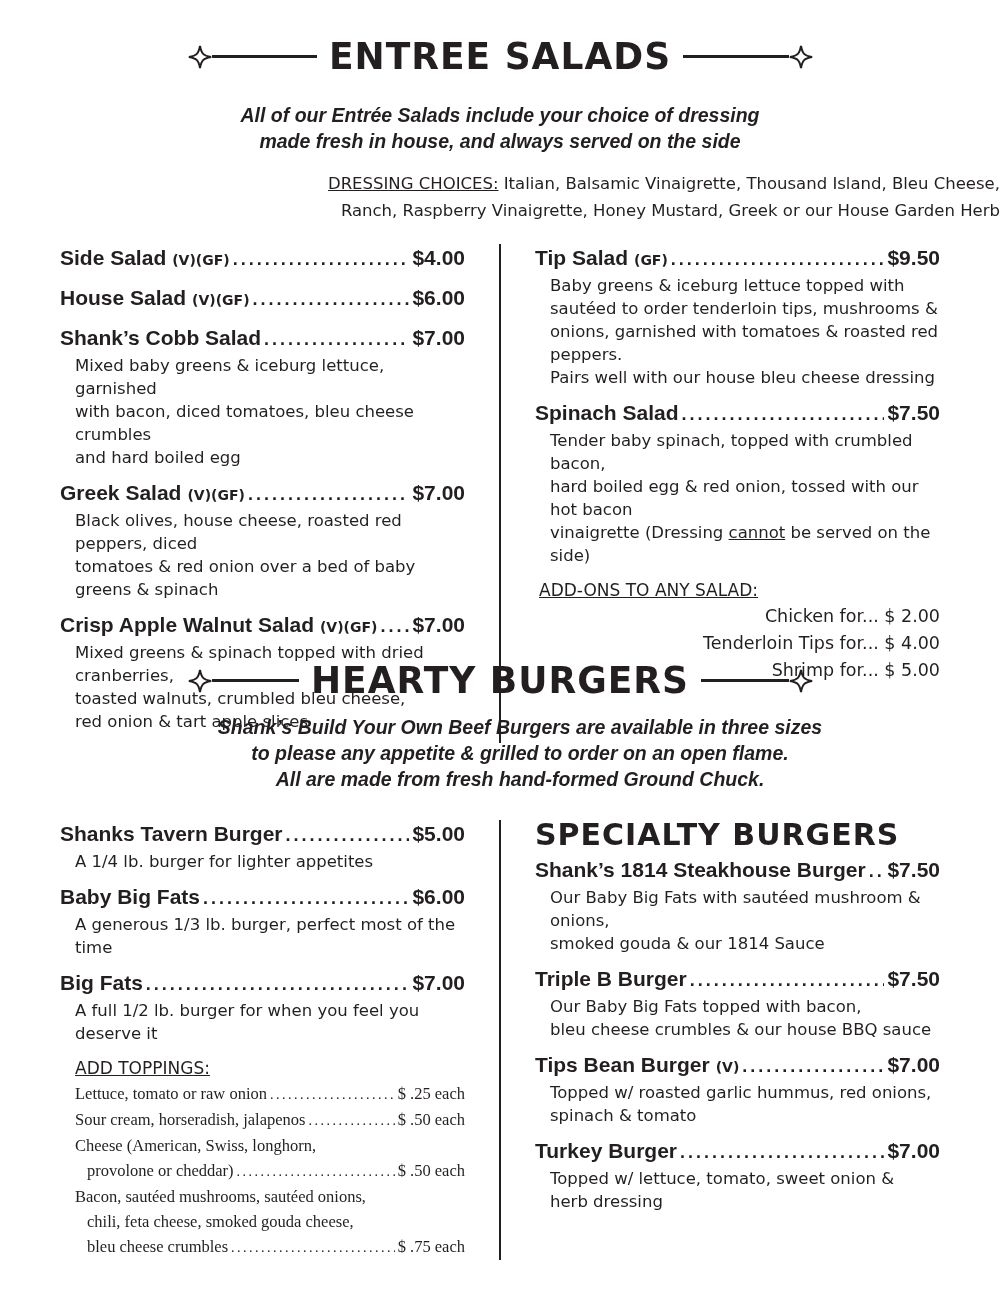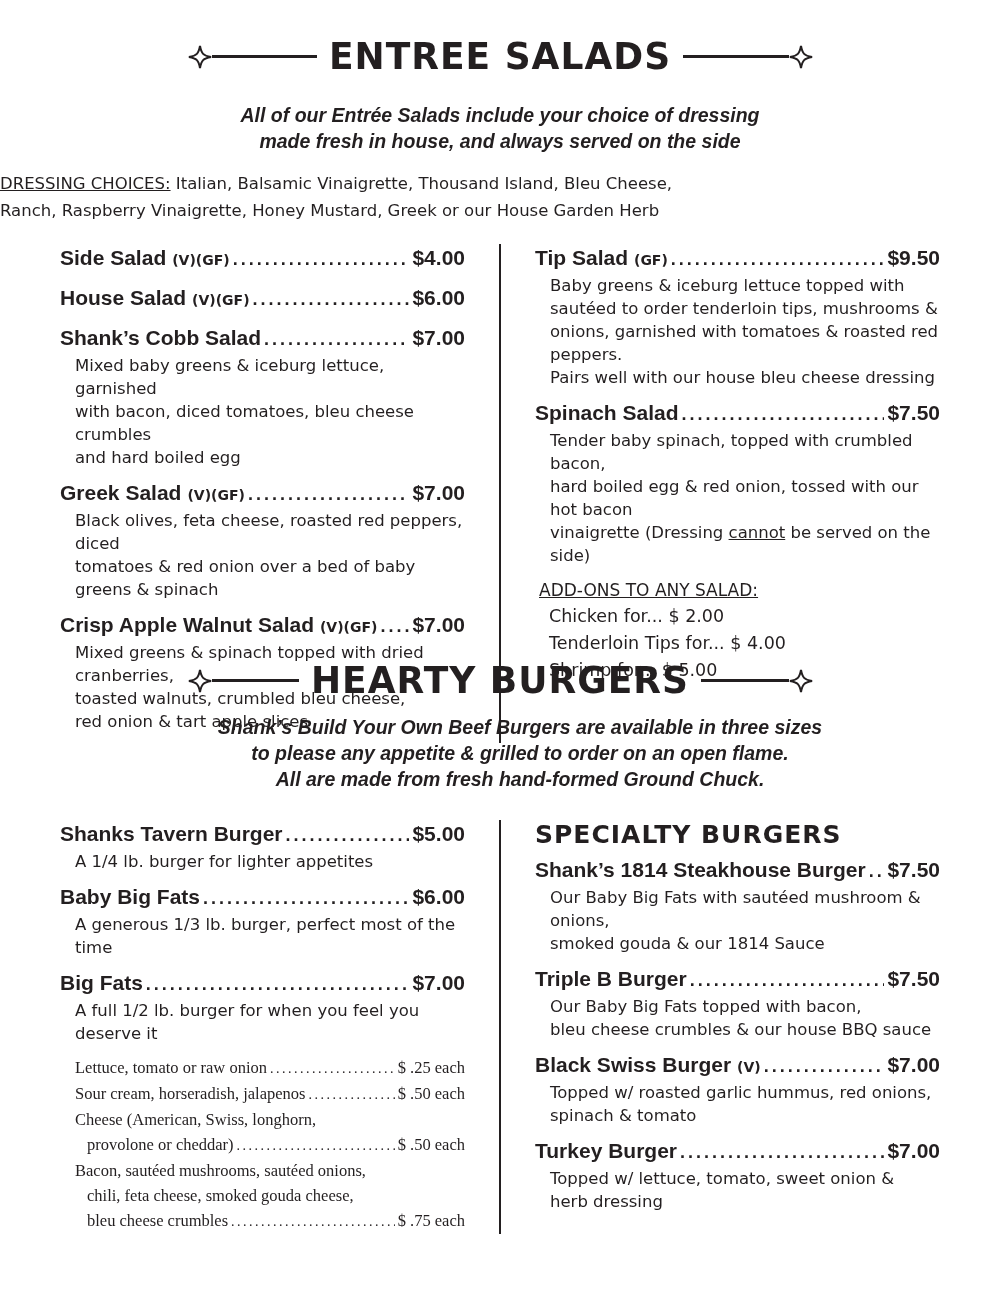--- a/index.html
+++ b/index.html
@@ -12,21 +12,21 @@
   .header-inner { display:flex; align-items:center; width:625px; }
   .hline { height:3px; background:#231f20; flex:1; }
   .diamond-wrap { flex:0 0 auto; width:24px; height:24px; }
   .section-title {
     font-family:"DejaVu Sans", sans-serif; font-weight:900; font-size:36px;
     letter-spacing:1px; padding:0 12px; white-space:nowrap; transform:scaleY(1.02);
   }
   
   .intro { position:absolute; width:100%; text-align:center; font-style:italic;
     font-weight:bold; font-size:19.5px; line-height:26px; }
-  .dressing { position:absolute; width:100%; text-align:left;
+  .dressing { position:absolute; width:100%; text-align:right;
     font-family:"DejaVu Sans", sans-serif; font-size:16.5px; line-height:27px; }
   .u { text-decoration:underline; }
   
   .columns { position:absolute; left:60px; width:880px; display:flex; justify-content:space-between; }
   .col { width:405px; }
   .divider { width:2px; background:#231f20; align-self:stretch; }
   
   .menu-item { margin-bottom:10px; }
   .item-row { display:flex; align-items:baseline; line-height:28px; }
   .item-name { font-weight:bold; font-size:21px; white-space:nowrap; }
@@ -36,29 +36,29 @@
   .dots::after { content:"..........................................................................";
     font-weight:bold; font-size:18px; letter-spacing:3px; }
   .item-price { font-weight:bold; font-size:21px; white-space:nowrap; }
   .desc { padding-left:15px; font-family:"DejaVu Sans", sans-serif;
     font-size:16.5px; line-height:23px; }
   
   .sub-heading { font-family:"DejaVu Sans", sans-serif; font-size:17px;
     line-height:26px; text-decoration:underline; }
   .addons { padding-left:4px; margin-top:8px; }
   .addon-line { font-family:"DejaVu Sans", sans-serif; font-size:17.5px;
-    line-height:27px; padding-left:10px; }
+    line-height:27px; padding-left:10px;text-align:right; }
   .toppings { padding-left:15px; margin-top:4px; }
   .topping-row { display:flex; align-items:flex-start; font-family:Liberation Serif, serif;
     font-size:16.5px; line-height:25px; }
   .topping-row .dots::after { font-weight:normal; font-size:14px; letter-spacing:2.5px; }
   .topping-price { white-space:nowrap; font-size:16.5px; }
   .topping-cont { padding-left:12px; }
   .specialty-title { font-family:"DejaVu Sans", sans-serif; font-weight:900;
-    font-size:25px; letter-spacing:1px; line-height:30px; margin-bottom:6px;
+    font-size:30px; letter-spacing:1px; line-height:30px; margin-bottom:6px;
     transform:scaleY(1.02); transform-origin:left; }
 </style>
 </head>
 <body>
 
 <div class="page">
 
   <div class="section-header" style="top:36px;">
     <div class="header-inner">
       <span class="diamond-wrap">
@@ -125,21 +125,21 @@
       </div>
 
       <div class="menu-item">
         <div class="item-row">
           <span class="item-name">Greek Salad</span>
           <span class="item-tags">(V)(GF)</span>
           <span class="dots"></span>
           <span class="item-price">$7.00</span>
         </div>
         <div class="desc">
-          <div>Black olives, feta cheese, roasted red peppers, diced</div>
+          <div>Black olives, house cheese, roasted red peppers, diced</div>
           <div>tomatoes &amp; red onion over a bed of baby greens &amp; spinach</div>
         </div>
       </div>
 
       <div class="menu-item">
         <div class="item-row">
           <span class="item-name">Crisp Apple Walnut Salad</span>
           <span class="item-tags">(V)(GF)</span>
           <span class="dots"></span>
           <span class="item-price">$7.00</span>
@@ -249,20 +249,21 @@
           <span class="item-name">Big Fats</span>
           <span class="dots"></span>
           <span class="item-price">$7.00</span>
         </div>
         <div class="desc">
           <div>A full 1/2 lb. burger for when you feel you deserve it</div>
         </div>
       </div>
 
       <div class="toppings">
+        <div class="sub-heading">ADD TOPPINGS:</div>
 
         <div class="topping-row">
           <span>Lettuce, tomato or raw onion</span>
           <span class="dots"></span>
           <span class="topping-price">$ .25 each</span>
         </div>
 
         <div class="topping-row">
           <span>Sour cream, horseradish, jalapenos</span>
           <span class="dots"></span>
@@ -322,21 +323,21 @@
           <span class="item-price">$7.50</span>
         </div>
         <div class="desc">
           <div>Our Baby Big Fats topped with bacon,</div>
           <div>bleu cheese crumbles &amp; our house BBQ sauce</div>
         </div>
       </div>
 
       <div class="menu-item">
         <div class="item-row">
-          <span class="item-name">Black Swiss Burger</span>
+          <span class="item-name">Tips Bean Burger</span>
           <span class="item-tags">(V)</span>
           <span class="dots"></span>
           <span class="item-price">$7.00</span>
         </div>
         <div class="desc">
           <div>Topped w/ roasted garlic hummus, red onions,</div>
           <div>spinach &amp; tomato</div>
         </div>
       </div>
 

